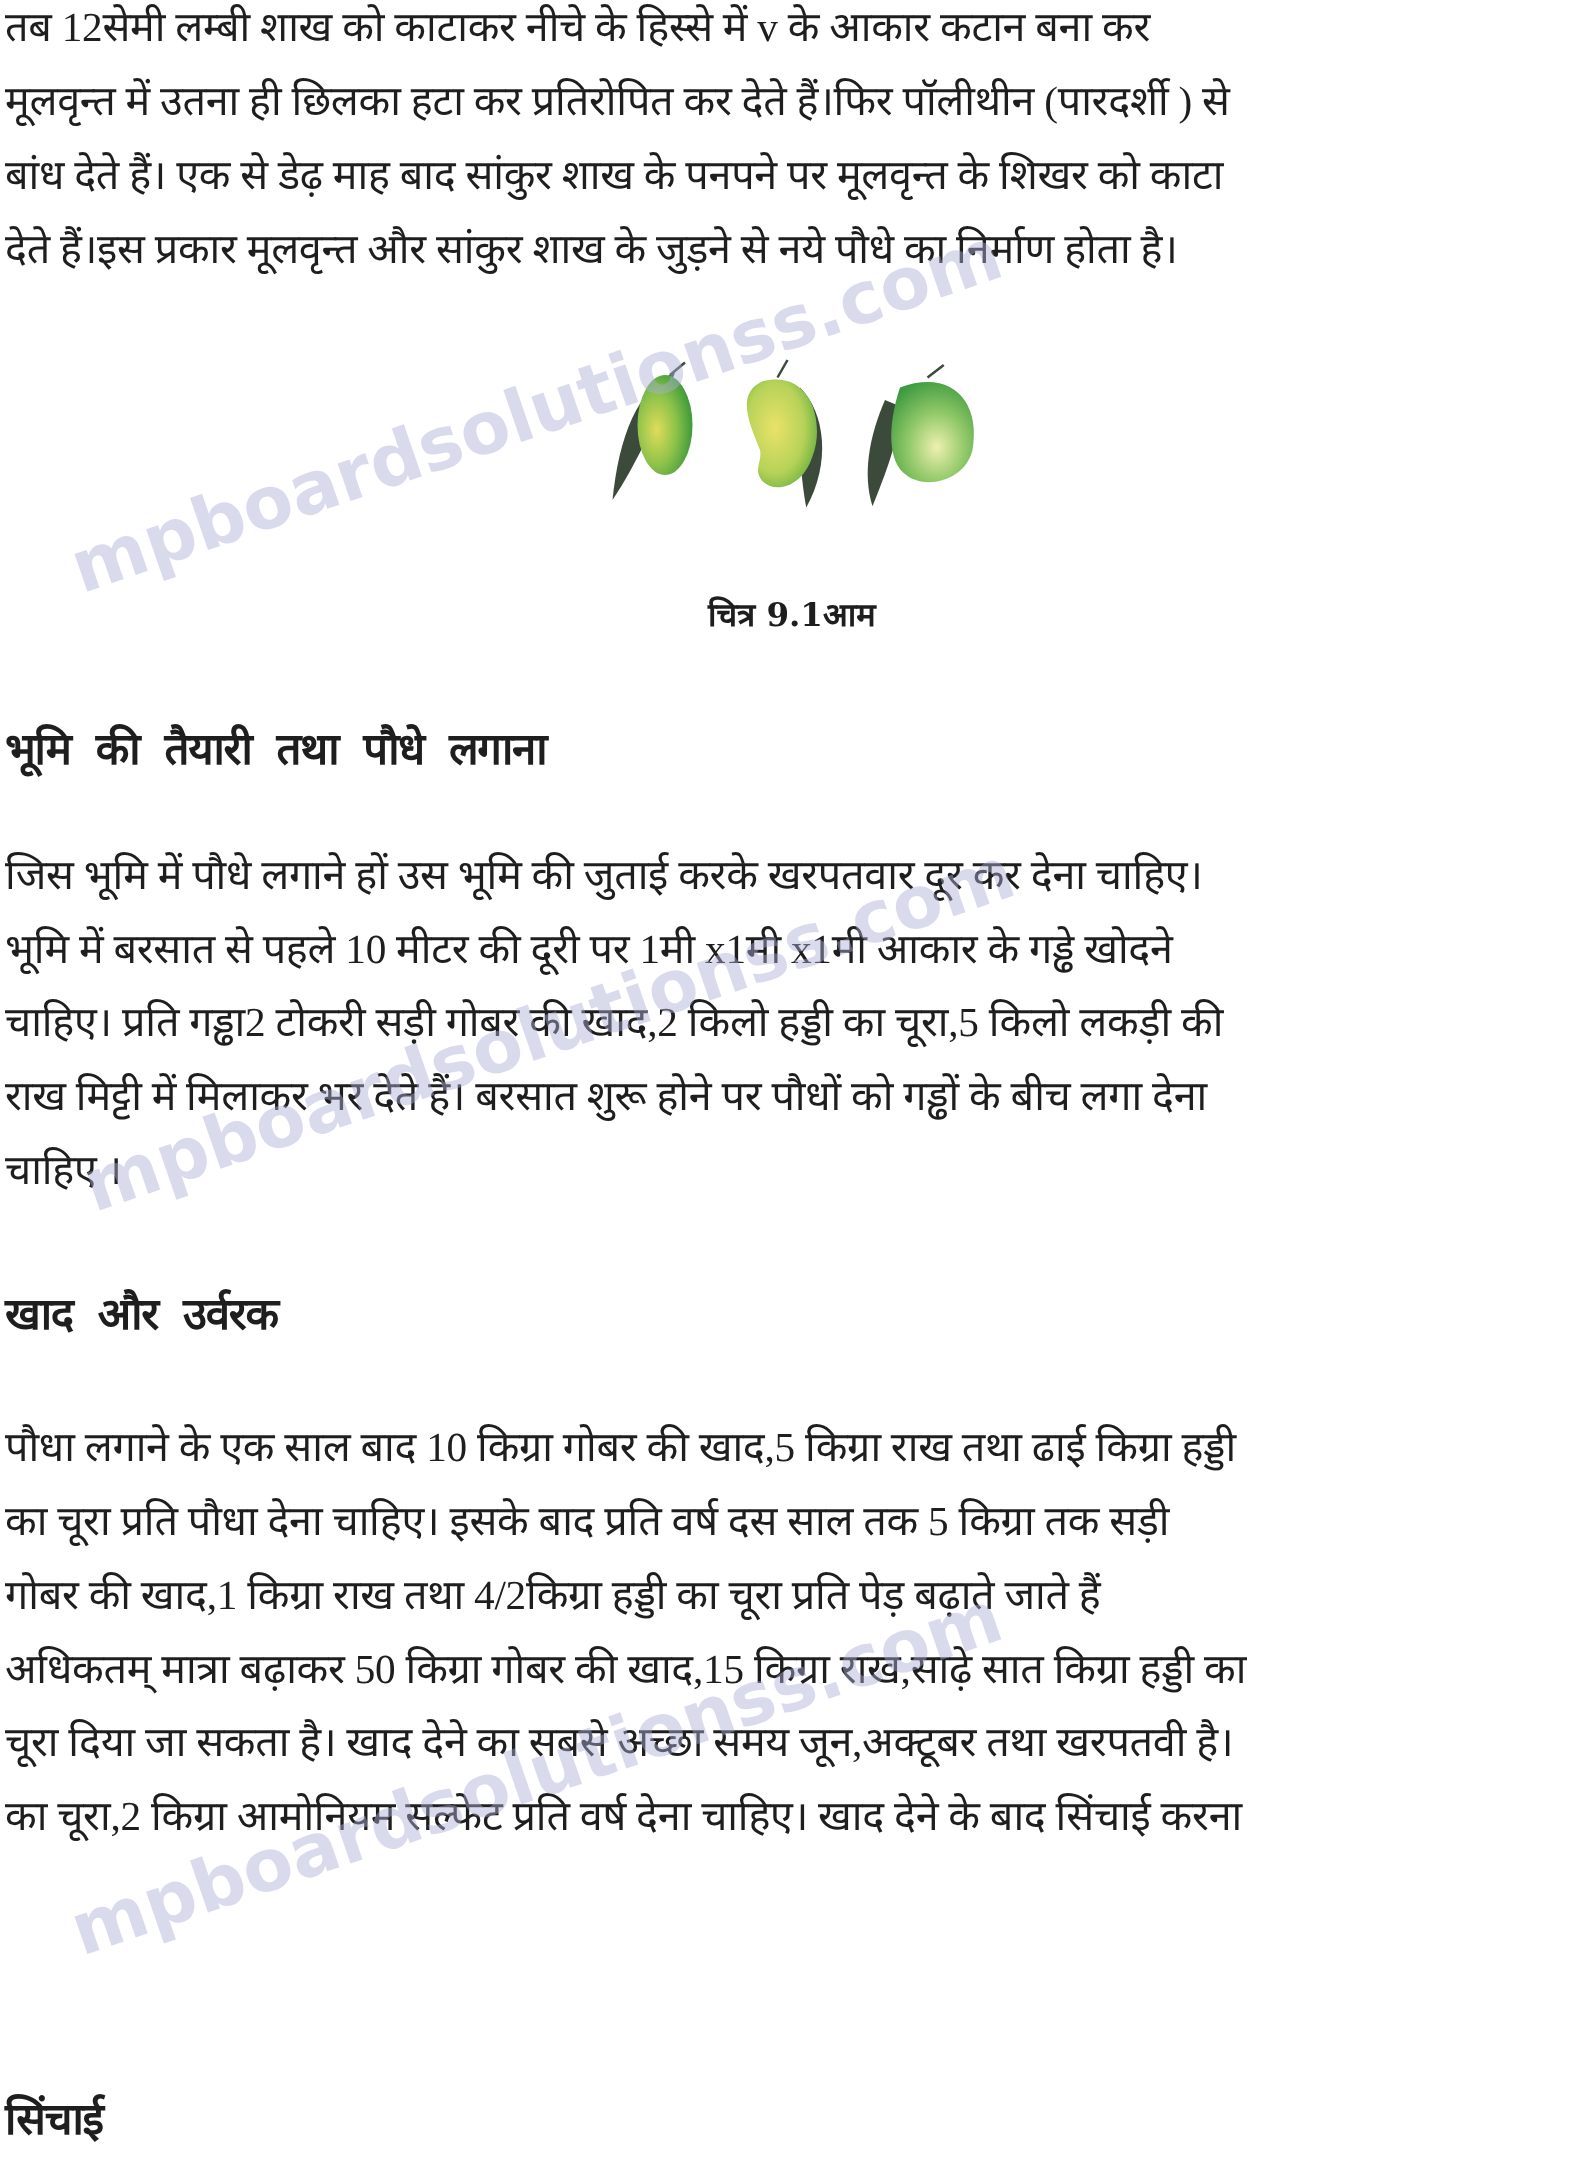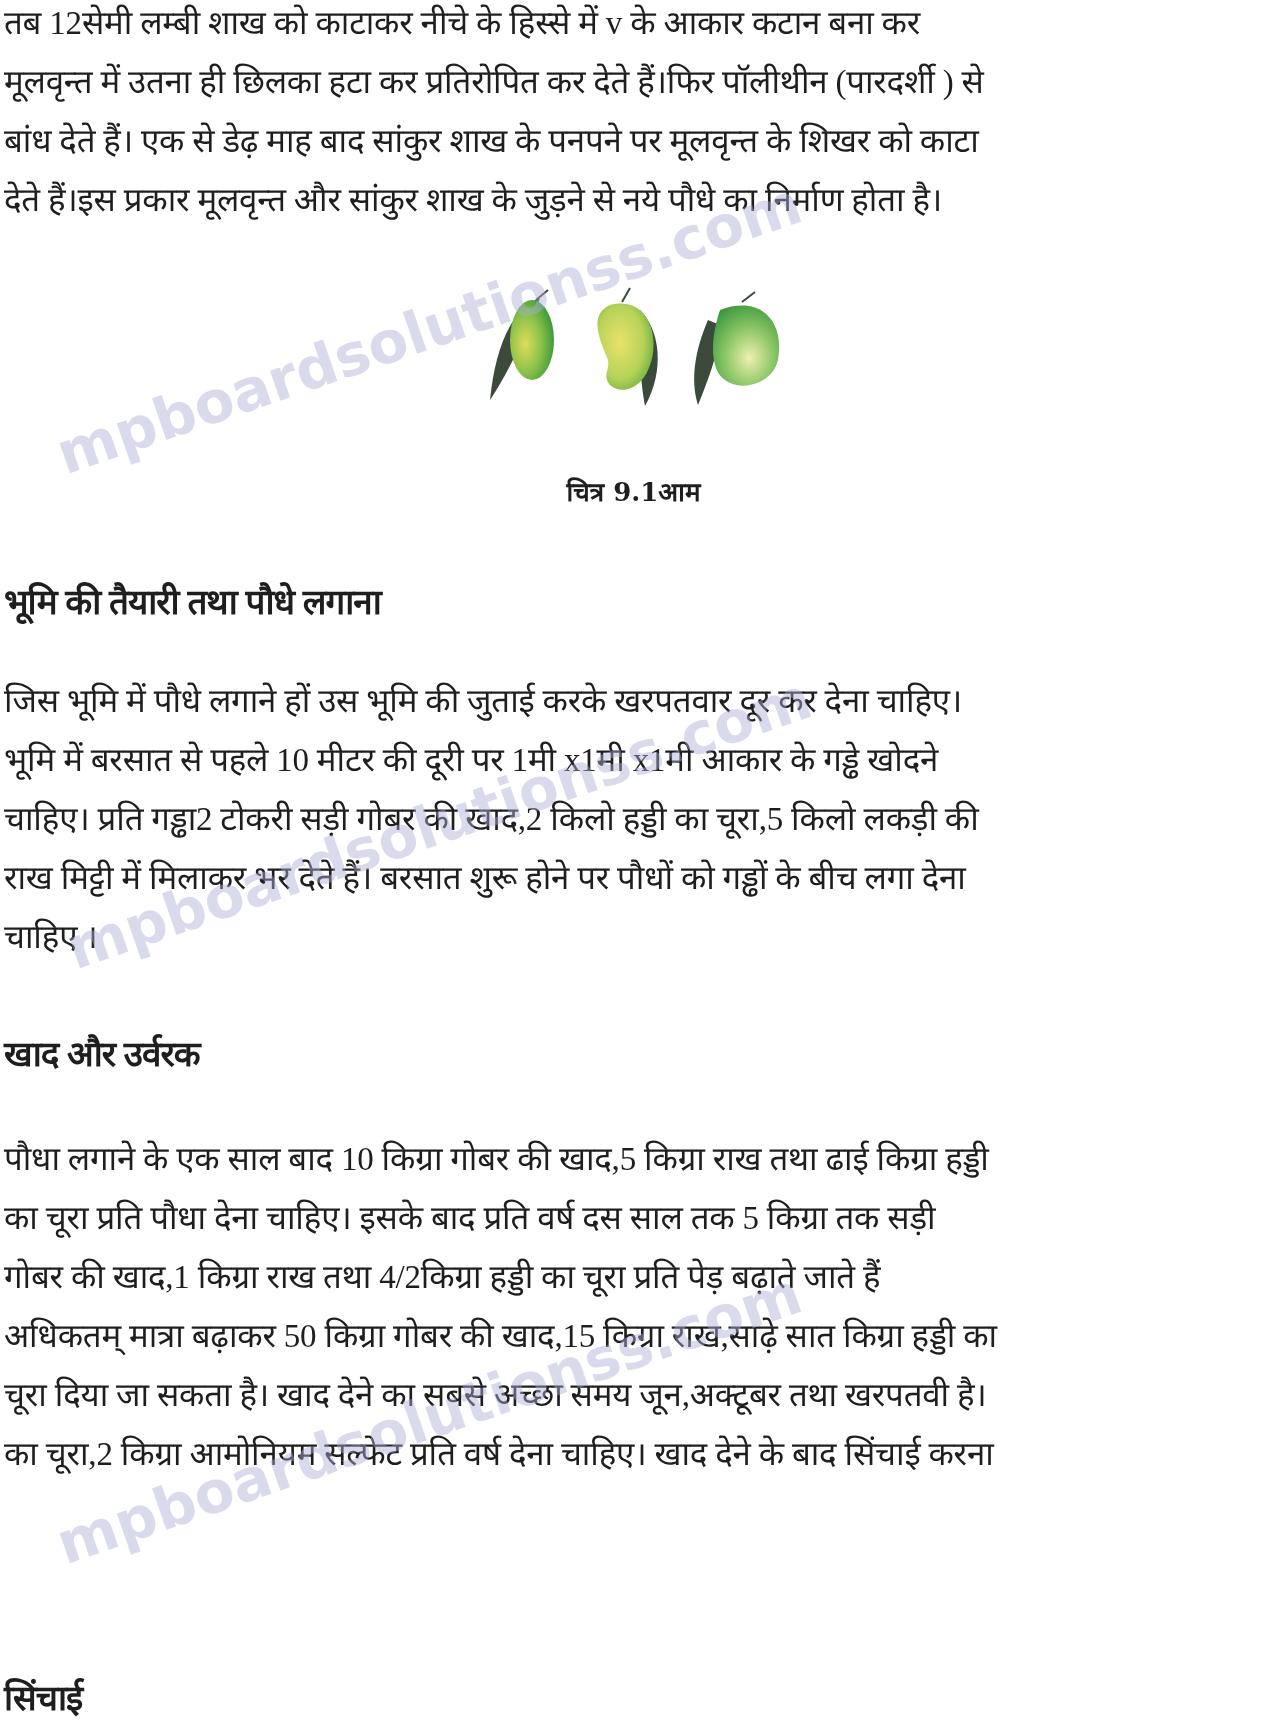--- a/index.html
+++ b/index.html
@@ -13,21 +13,21 @@
     .para {
       position: absolute; left: 4px; width: 1262px;
       font-size: 33px; line-height: 59px; margin: 0;
       font-family: "Liberation Serif", "DejaVu Serif", serif;
       letter-spacing: -0.2px;
     }
     .line { display: block; white-space: nowrap; }
     .heading {
       position: absolute; left: 4px; margin: 0;
       font-size: 35px; font-weight: bold; line-height: 44px;
-      font-family: Liberation Sans, sans-serif;
+      font-family: Liberation Mono, monospace;
       letter-spacing: -1px;
     }
     .caption {
       position: absolute; left: 0; width: 1267px; top: 473px;
       text-align: center; font-size: 26px; font-weight: bold;
       font-family: "DejaVu Serif", "Liberation Serif", serif;
     }
     .figure { position: absolute; left: 470px; top: 280px; width: 360px; height: 140px; }
     .watermark {
       position: absolute; color: rgba(170,175,215,0.45);

